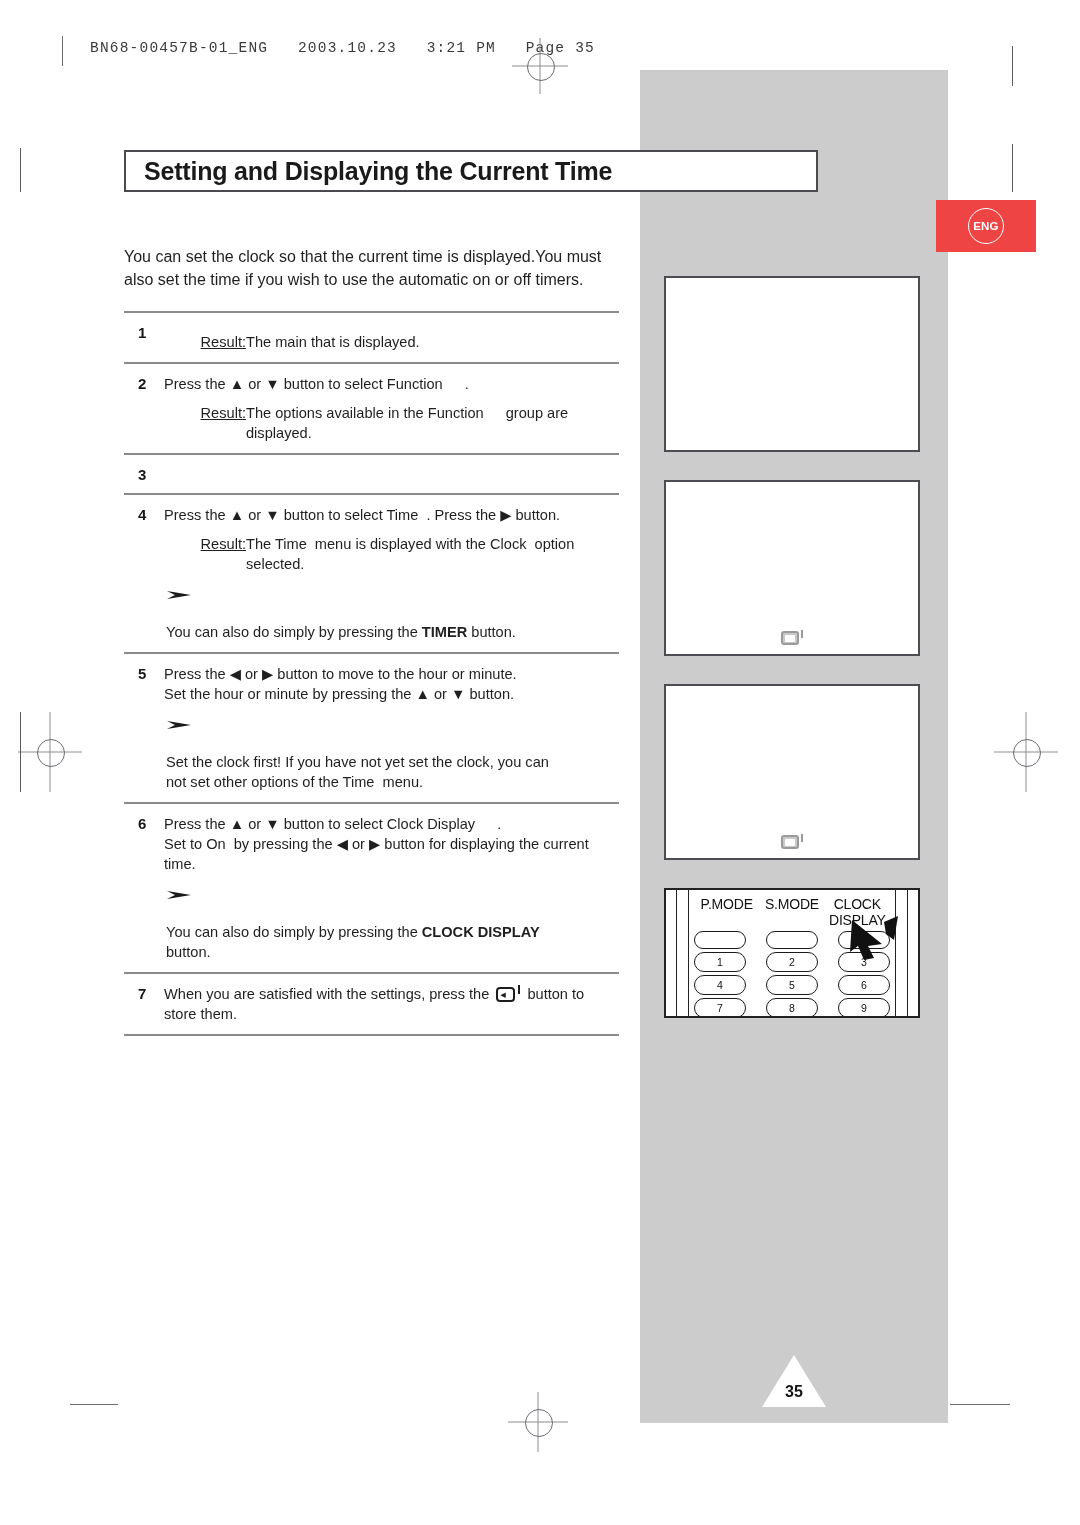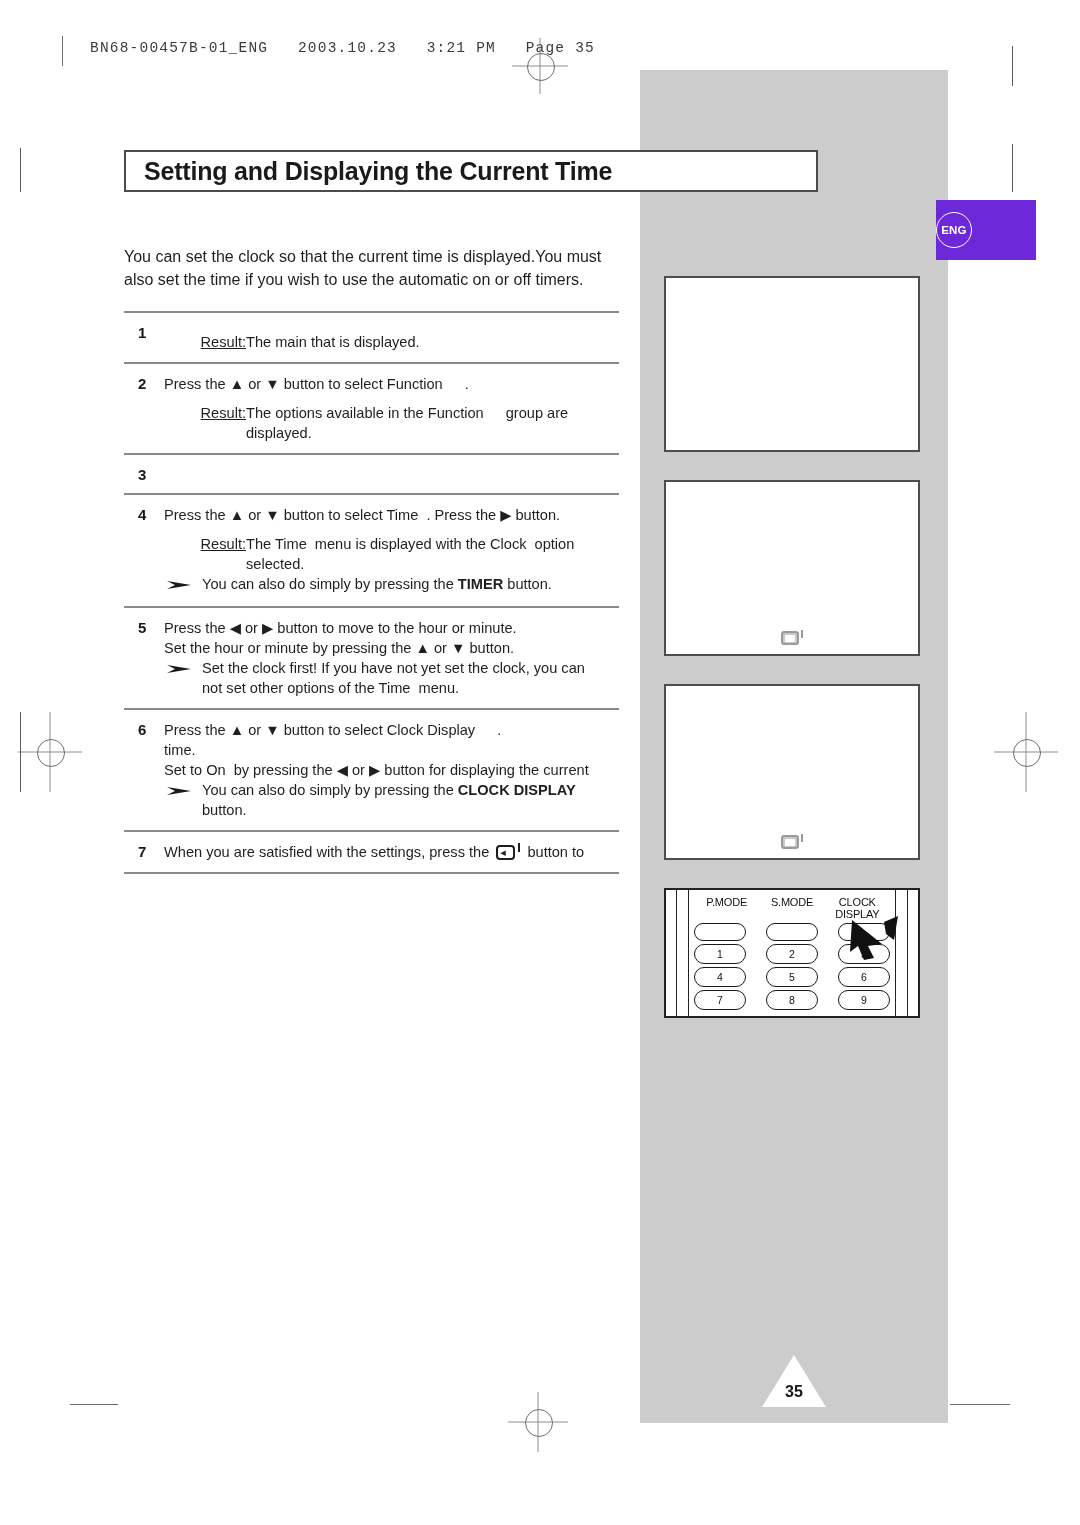--- a/index.html
+++ b/index.html
@@ -89,25 +89,25 @@
     height: 1353px;
     background: #cccccc;
   }
 
   
   .eng-tab {
     position: absolute;
     left: 936px;
     top: 200px;
     width: 100px;
-    height: 60px;
-    background: #6d28d9;
+    height: 52px;
+    background: #ef4444;
     display: flex;
     align-items: center;
-    justify-content: flex-start;
+    justify-content: center;
   }
   .eng-badge {
     width: 34px;
     height: 34px;
     border: 1.6px solid #ffffff;
     border-radius: 50%;
     color: #ffffff;
     font-size: 11.5px;
     font-weight: bold;
     letter-spacing: 0.2px;
@@ -188,21 +188,23 @@
   }
   .result-label {
     width: 82px;
     flex: 0 0 82px;
     text-decoration: underline;
     text-align: right;
   }
   .result-text { flex: 1; }
   .note {
     display: flex;
+    margin-top: 10px;
     padding-left: 2px;
+    flex-direction: column;
   }
   .note-arrow {
     width: 36px;
     flex: 0 0 36px;
     padding-top: 2px;
   }
   .note-text { flex: 1; }
   b.kb { font-weight: bold; }
   .ital-gap { display: inline-block; width: 22px; }
   .ital-gap-sm { display: inline-block; width: 8px; }
@@ -316,21 +318,21 @@
     right: 26px;
     top: 4px;
     bottom: 4px;
   }
   .btn-labels {
     display: flex;
     justify-content: space-between;
     padding: 2px 2px 0 2px;
   }
   .btn-labels span {
-    font-size: 11px;
+    font-size: 14px;
     font-weight: normal;
     color: #111;
     letter-spacing: -0.2px;
     text-align: center;
     width: 66px;
   }
   .btn-row {
     display: flex;
     justify-content: space-between;
     margin-top: 3px;
@@ -509,22 +511,22 @@
       </div>
     </div>
   </div>
 
   <div class="rule"></div>
 
   <div class="step">
     <div class="step-num">6</div>
     <div class="step-body">
       <div class="line"><span>Press the ▲ or ▼ button to select Clock Display</span><span class="ital-gap"></span><span>.</span></div>
+      <div class="line"><span>Set to On</span><span class="ital-gap-sm"></span><span>by pressing the ◀ or ▶ button for displaying the current</span></div>
       <div class="line">time.</div>
-      <div class="line"><span>Set to On</span><span class="ital-gap-sm"></span><span>by pressing the ◀ or ▶ button for displaying the current</span></div>
       <div class="note">
         <div class="note-arrow">
           <svg width="28" height="12" viewBox="0 0 28 12">
               <path d="M1 2 L25 6 L1 10 L9 6 Z" fill="#1a1a1a"></path>
             </svg>
         </div>
         <div class="note-text">
           <div><span>You can also do simply by pressing the </span><b class="kb">CLOCK DISPLAY</b></div>
           <div>button.</div>
         </div>
@@ -538,20 +540,21 @@
     <div class="step-num">7</div>
     <div class="step-body">
       <div class="line"><span>When you are satisfied with the settings, press the</span>
         <span class="enterkey">
           <span class="kbox"></span>
           <span class="karrow">◂</span>
           <span class="ktail"></span>
         </span>
         <span>button to</span>
       </div>
+      <div class="line">store them.</div>
     </div>
   </div>
 
   <div class="rule"></div>
 </div>
 
 <div class="screen-box" style="left:664px;top:276px;width:256px;height:176px;"></div>
 
 <div class="screen-box" style="left:664px;top:480px;width:256px;height:176px;">
   <div class="corner-icon">

